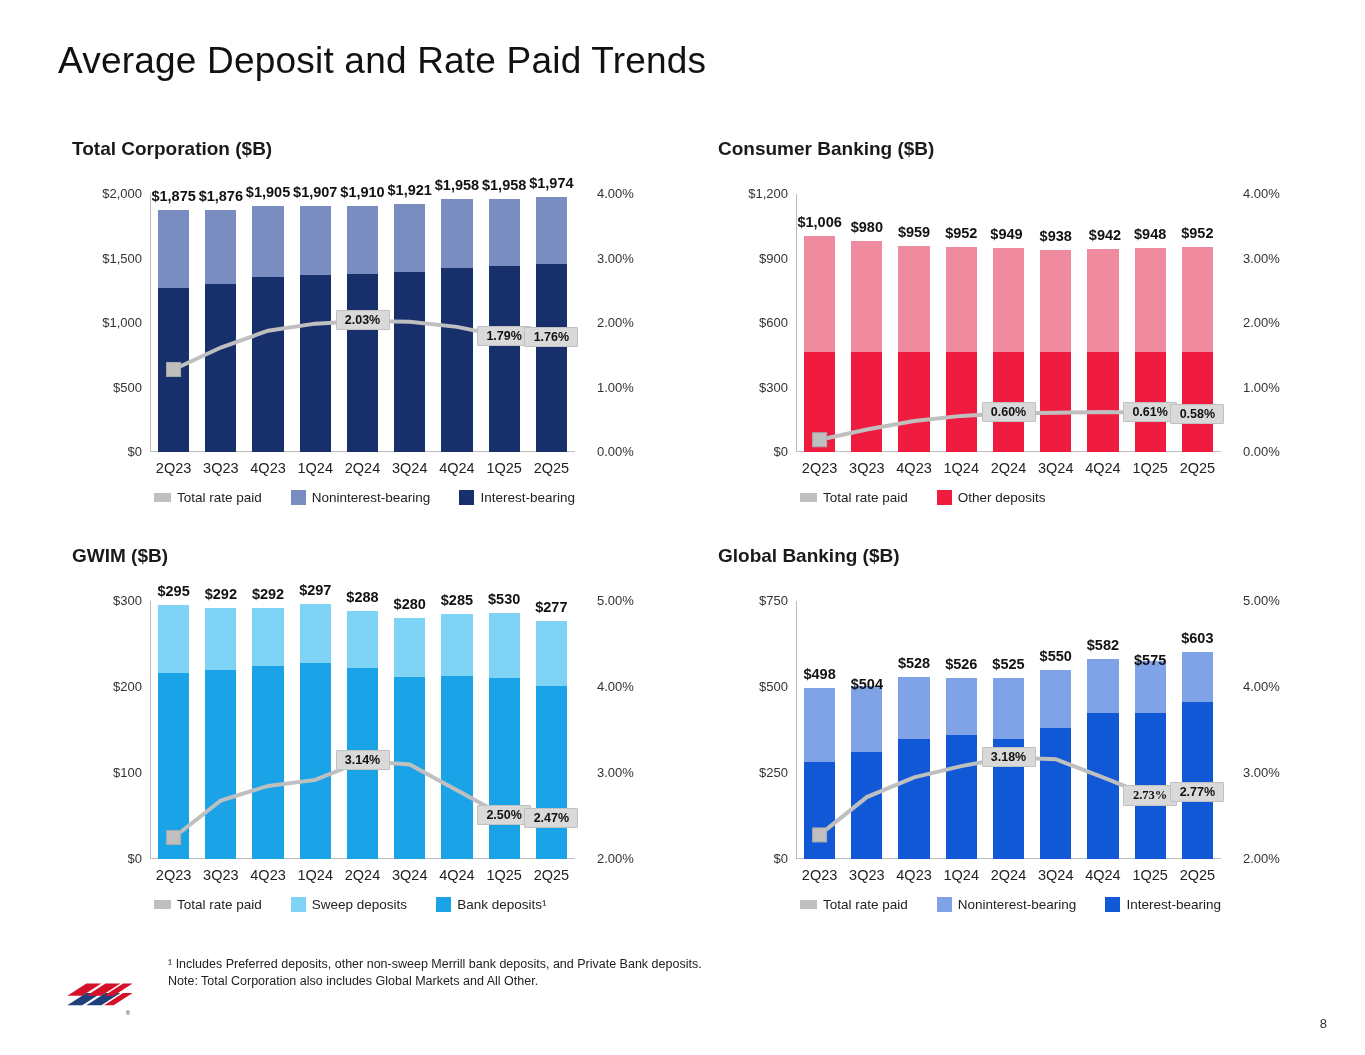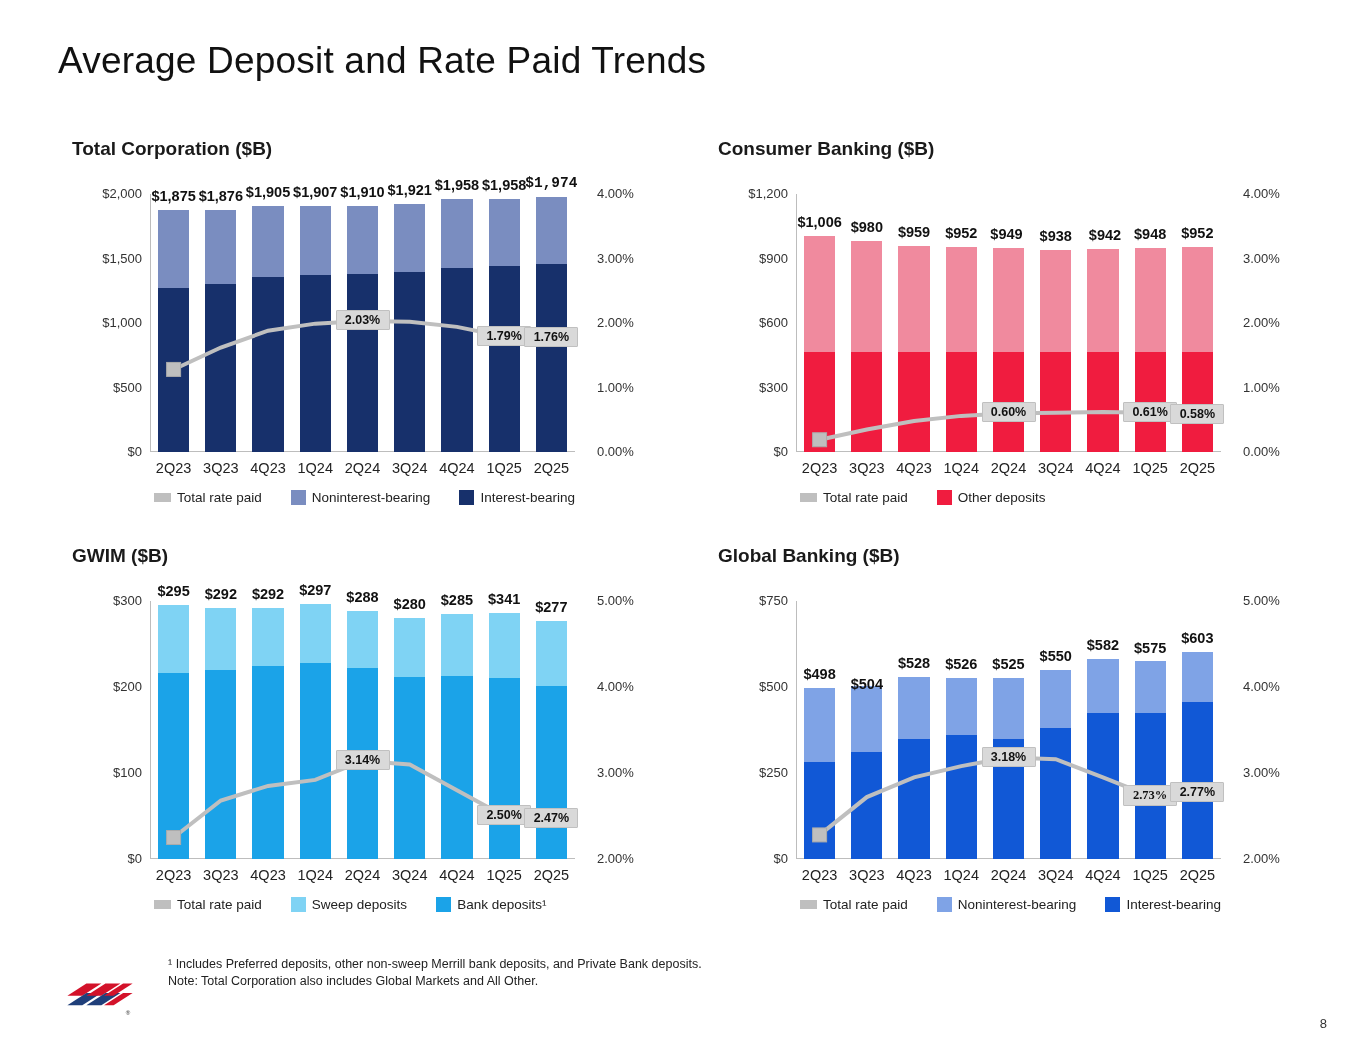--- a/index.html
+++ b/index.html
@@ -89,21 +89,21 @@
       <div class="bar-col" style="left: 416.583px; bottom: auto; top: 28px; width: 31.1667px; height: 258px;">
         <div class="seg" style="background: rgb(23, 48, 107); height: 185.76px; bottom: 0px; position: absolute;"></div>
         <div class="seg" style="background: rgb(122, 141, 192); height: 66.822px; bottom: 185.76px; position: absolute;"></div>
       </div>
       <div class="tot-lab" style="left: 386.167px; width: 92px; top: 11.418px;">$1,958</div>
       <div class="xlab" style="left: 400.167px; width: 64px; top: 294px;">1Q25</div>
       <div class="bar-col" style="left: 463.806px; bottom: auto; top: 28px; width: 31.1667px; height: 258px;">
         <div class="seg" style="background: rgb(23, 48, 107); height: 187.695px; bottom: 0px; position: absolute;"></div>
         <div class="seg" style="background: rgb(122, 141, 192); height: 66.951px; bottom: 187.695px; position: absolute;"></div>
       </div>
-      <div class="tot-lab" style="left: 433.389px; width: 92px; top: 9.354px; font-family: Liberation Mono, monospace;">$1,974</div>
+      <div class="tot-lab" style="left: 433.389px; width: 92px; top: 9.354px;">$1,974</div>
       <div class="xlab" style="left: 447.389px; width: 64px; top: 294px;">2Q25</div>
       <svg class="rate-line" width="600" height="360" style="left: 0px; top: 0px;">
         <polyline points="101.61111111111111,203.44 148.83333333333334,181.51 196.05555555555557,164.74 243.27777777777777,157.645 290.5,155.06500000000003 337.7222222222222,155.71 384.9444444444444,160.87 432.16666666666663,170.54500000000002 479.38888888888886,172.48000000000002" fill="none" stroke="#bfbfbf" stroke-width="4"></polyline>
         <rect x="94.61111111111111" y="196.44" width="14" height="14" fill="#bfbfbf" stroke="#ababab"></rect>
       </svg>
       <div class="rate-box" style="left: 263.5px; top: 144.065px; width: 44px; text-align: center;">2.03%</div>
       <div class="rate-box" style="left: 405.167px; top: 159.545px; width: 44px; text-align: center;">1.79%</div>
       <div class="rate-box" style="left: 452.389px; top: 161.48px; width: 44px; text-align: center;">1.76%</div>
       <div class="legend" style="left: 82px; top: 324px;">
         <div class="item">
@@ -261,21 +261,21 @@
       <div class="bar-col" style="left: 369.361px; bottom: auto; top: 28px; width: 31.1667px; height: 258px;">
         <div class="seg" style="background: rgb(27, 163, 232); height: 183.18px; bottom: 0px; position: absolute;"></div>
         <div class="seg" style="background: rgb(127, 211, 244); height: 61.92px; bottom: 183.18px; position: absolute;"></div>
       </div>
       <div class="tot-lab" style="left: 338.944px; width: 92px; top: 18.9px;">$285</div>
       <div class="xlab" style="left: 352.944px; width: 64px; top: 294px;">4Q24</div>
       <div class="bar-col" style="left: 416.583px; bottom: auto; top: 28px; width: 31.1667px; height: 258px;">
         <div class="seg" style="background: rgb(27, 163, 232); height: 181.46px; bottom: 0px; position: absolute;"></div>
         <div class="seg" style="background: rgb(127, 211, 244); height: 64.5px; bottom: 181.46px; position: absolute;"></div>
       </div>
-      <div class="tot-lab" style="left: 386.167px; width: 92px; top: 18.04px;">$341</div>
+      <div class="tot-lab" style="left: 386.167px; width: 92px; top: 18.04px;">$530</div>
       <div class="xlab" style="left: 400.167px; width: 64px; top: 294px;">1Q25</div>
       <div class="bar-col" style="left: 463.806px; bottom: auto; top: 28px; width: 31.1667px; height: 258px;">
         <div class="seg" style="background: rgb(27, 163, 232); height: 172.86px; bottom: 0px; position: absolute;"></div>
         <div class="seg" style="background: rgb(127, 211, 244); height: 65.36px; bottom: 172.86px; position: absolute;"></div>
       </div>
       <div class="tot-lab" style="left: 433.389px; width: 92px; top: 25.78px;">$277</div>
       <div class="xlab" style="left: 447.389px; width: 64px; top: 294px;">2Q25</div>
       <svg class="rate-line" width="600" height="360" style="left: 0px; top: 0px;">
         <polyline points="101.61111111111111,264.5 148.83333333333334,227.51999999999998 196.05555555555557,212.89999999999998 243.27777777777777,206.88 290.5,187.95999999999998 337.7222222222222,191.39999999999998 384.9444444444444,217.20000000000002 432.16666666666663,243 479.38888888888886,245.57999999999998" fill="none" stroke="#bfbfbf" stroke-width="4"></polyline>
         <rect x="94.61111111111111" y="257.5" width="14" height="14" fill="#bfbfbf" stroke="#ababab"></rect>
@@ -351,21 +351,21 @@
       <div class="bar-col" style="left: 369.361px; bottom: auto; top: 28px; width: 31.1667px; height: 258px;">
         <div class="seg" style="background: rgb(17, 88, 214); height: 145.856px; bottom: 0px; position: absolute;"></div>
         <div class="seg" style="background: rgb(127, 163, 230); height: 54.352px; bottom: 145.856px; position: absolute;"></div>
       </div>
       <div class="tot-lab" style="left: 338.944px; width: 92px; top: 63.792px;">$582</div>
       <div class="xlab" style="left: 352.944px; width: 64px; top: 294px;">4Q24</div>
       <div class="bar-col" style="left: 416.583px; bottom: auto; top: 28px; width: 31.1667px; height: 258px;">
         <div class="seg" style="background: rgb(17, 88, 214); height: 145.856px; bottom: 0px; position: absolute;"></div>
         <div class="seg" style="background: rgb(127, 163, 230); height: 51.944px; bottom: 145.856px; position: absolute;"></div>
       </div>
-      <div class="tot-lab" style="left: 386.167px; width: 92px; top: 67px;">$575</div>
+      <div class="tot-lab" style="left: 386.167px; width: 92px; top: 79px;">$575</div>
       <div class="xlab" style="left: 400.167px; width: 64px; top: 294px;">1Q25</div>
       <div class="bar-col" style="left: 463.806px; bottom: auto; top: 28px; width: 31.1667px; height: 258px;">
         <div class="seg" style="background: rgb(17, 88, 214); height: 156.52px; bottom: 0px; position: absolute;"></div>
         <div class="seg" style="background: rgb(127, 163, 230); height: 50.912px; bottom: 156.52px; position: absolute;"></div>
       </div>
       <div class="tot-lab" style="left: 433.389px; width: 92px; top: 56.568px;">$603</div>
       <div class="xlab" style="left: 447.389px; width: 64px; top: 294px;">2Q25</div>
       <svg class="rate-line" width="600" height="360" style="left: 0px; top: 0px;">
         <polyline points="101.61111111111111,261.92 148.83333333333334,224.07999999999998 196.05555555555557,204.29999999999998 243.27777777777777,193.12 290.5,184.51999999999998 337.7222222222222,186.24 384.9444444444444,204.29999999999998 432.16666666666663,223.22 479.38888888888886,219.78" fill="none" stroke="#bfbfbf" stroke-width="4"></polyline>
         <rect x="94.61111111111111" y="254.92000000000002" width="14" height="14" fill="#bfbfbf" stroke="#ababab"></rect>

